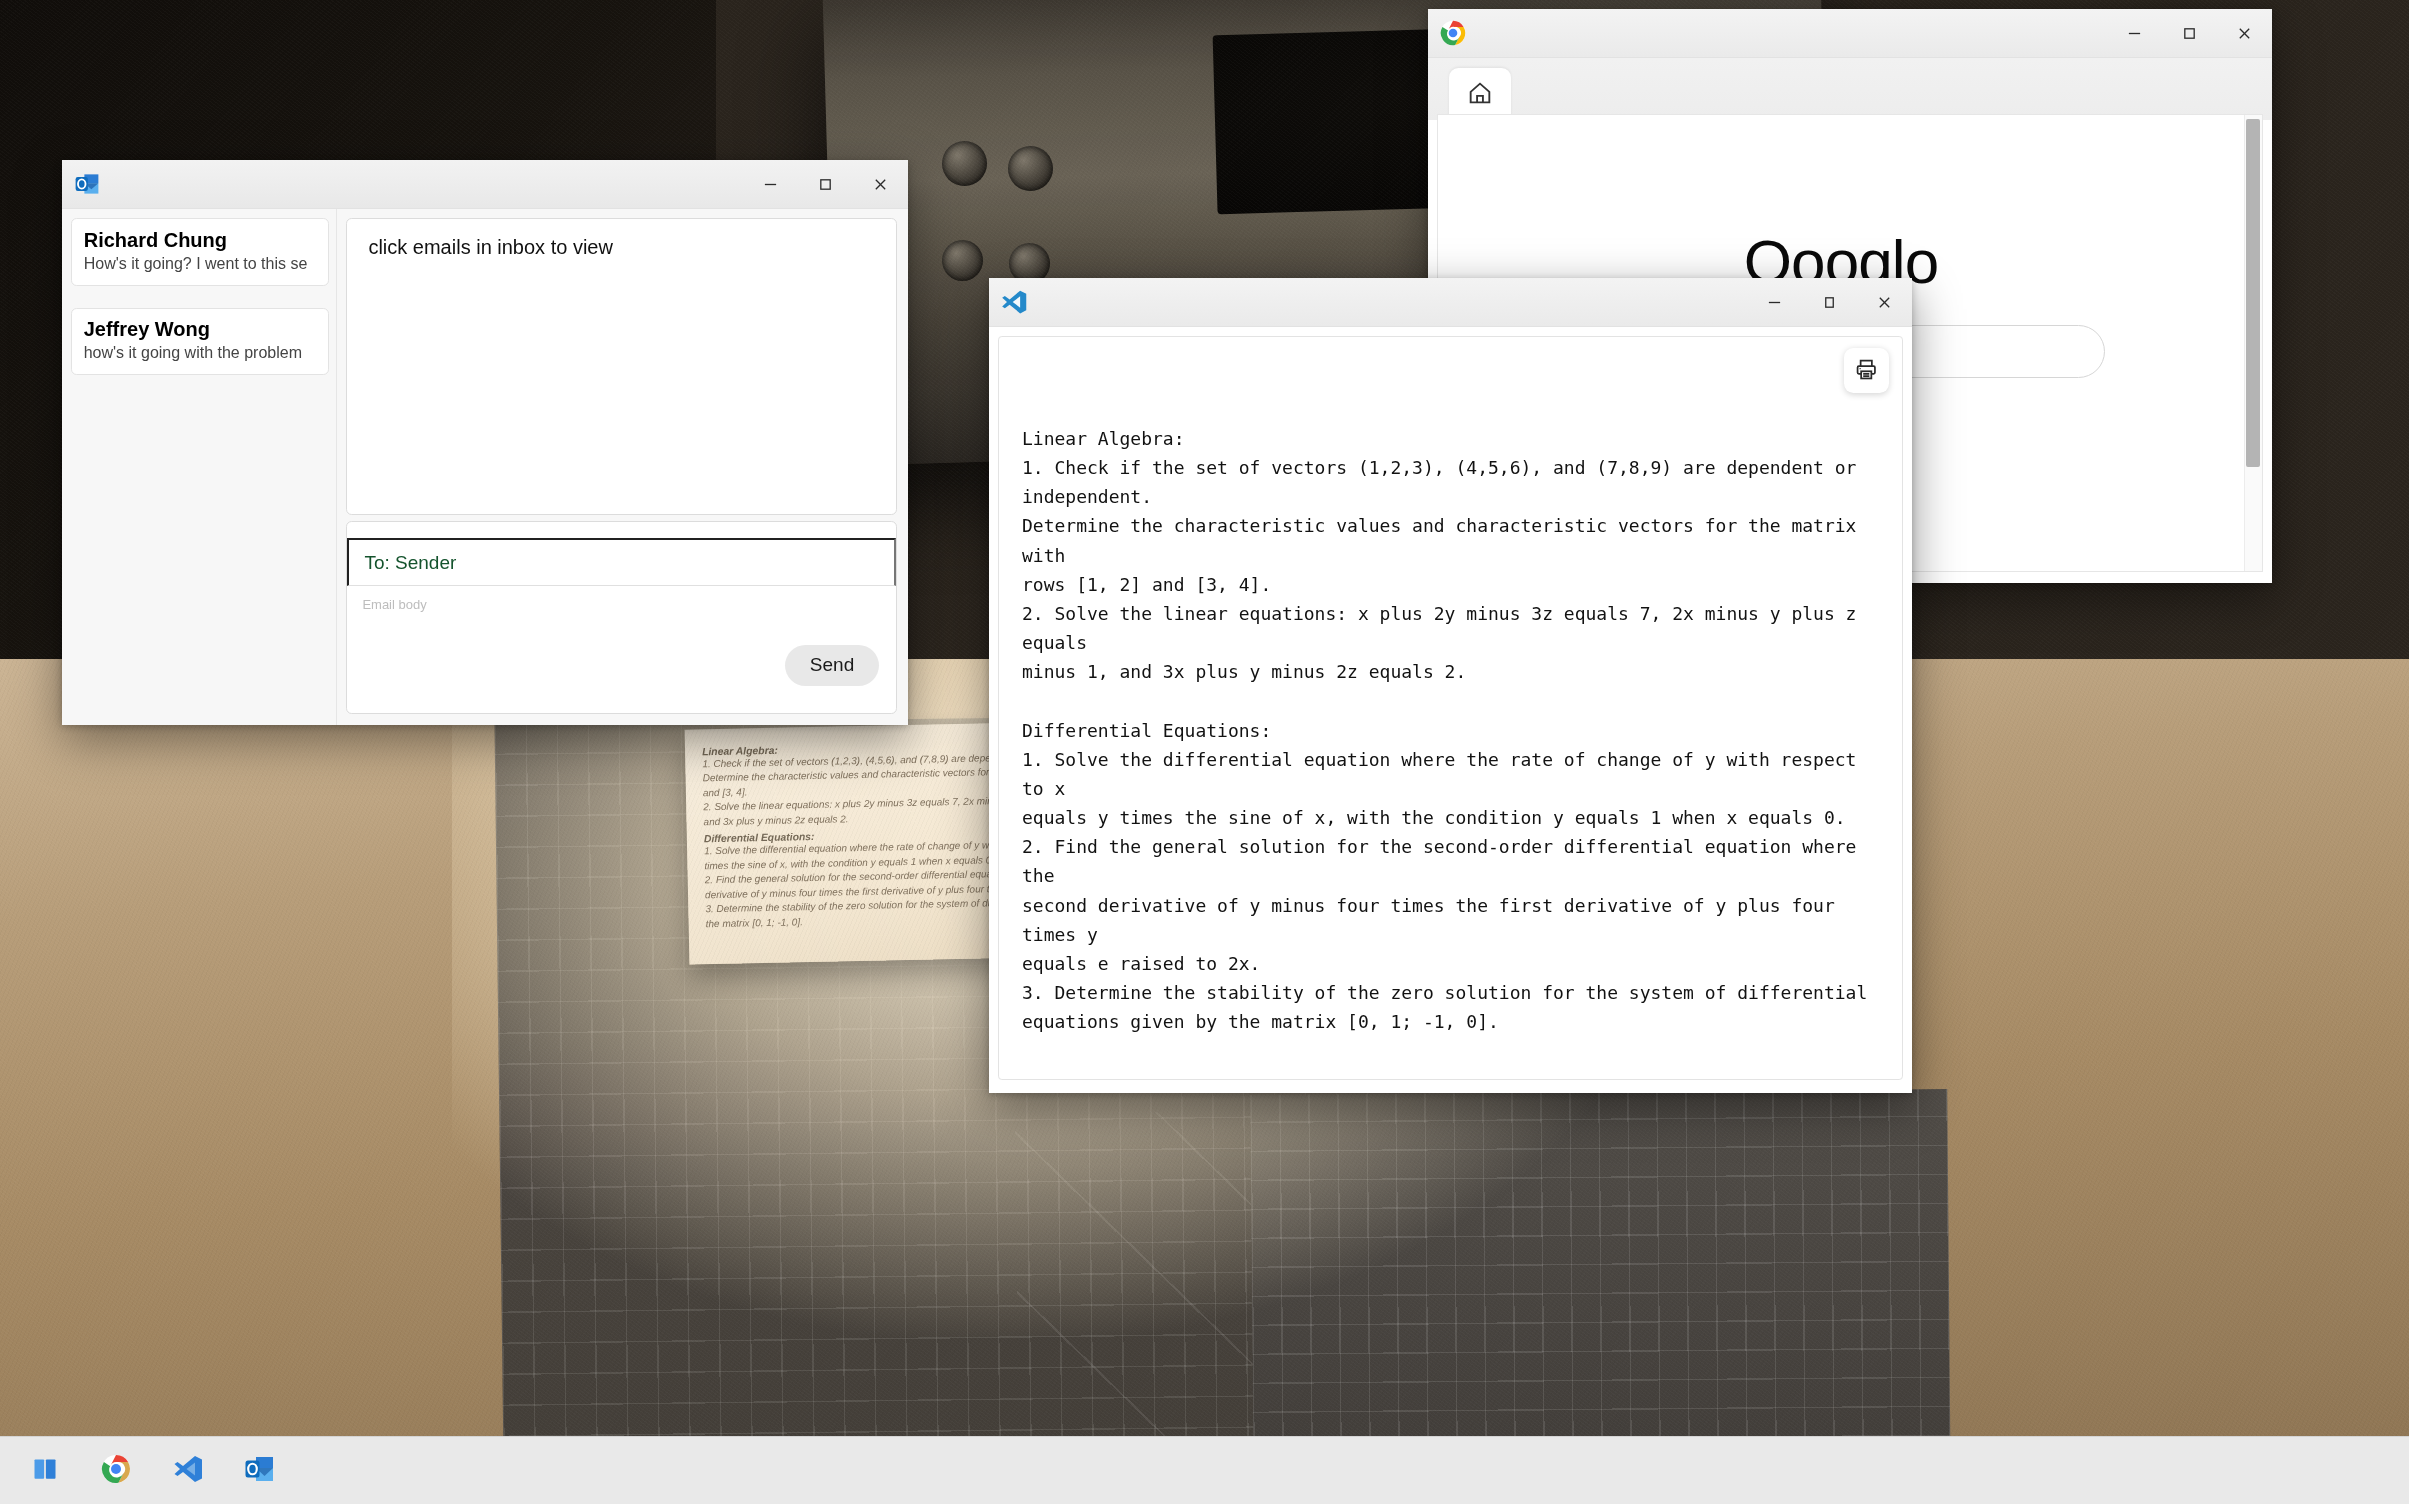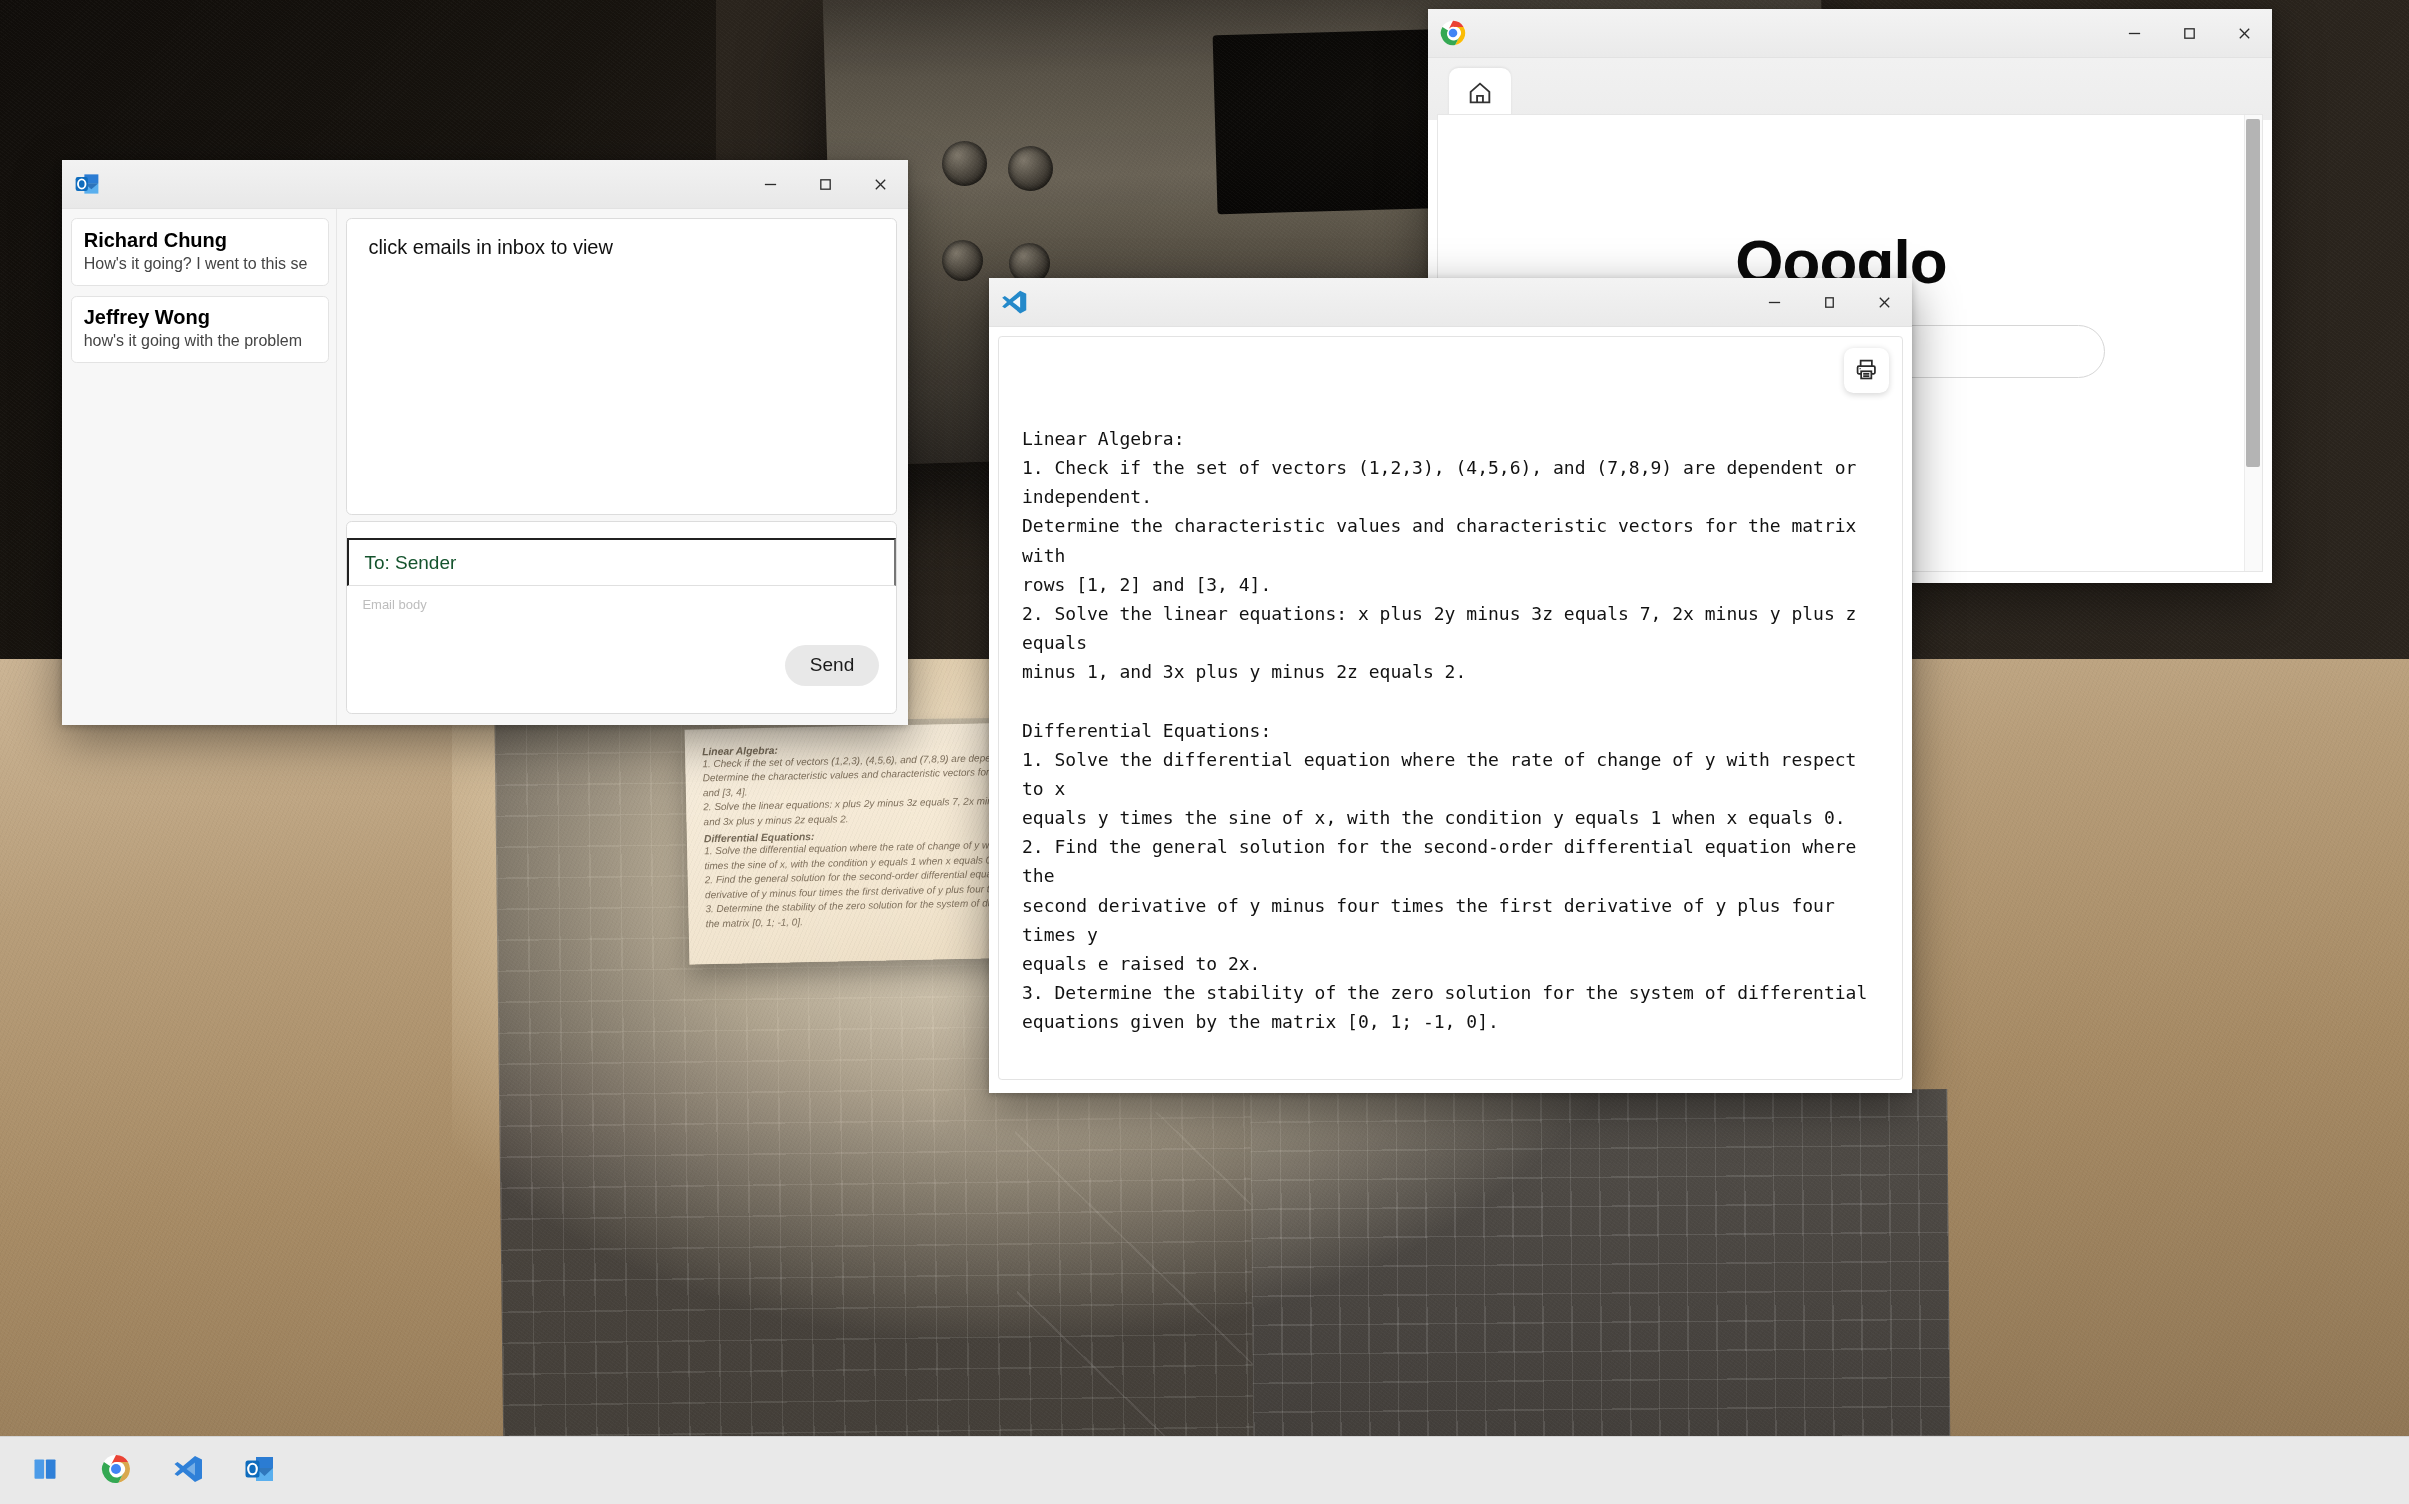--- a/index.html
+++ b/index.html
@@ -142,21 +142,21 @@
     left: 62px; top: 160px; width: 846px; height: 565px;
   }
   #outlook .titlebar { background: linear-gradient(180deg,#f2f2f2,#e8e8e8); }
   .ol-body {
     position: absolute; left: 0; top: 49px; right: 0; bottom: 0;
     background: #f7f7f7;
     display: flex;
   }
   .ol-inbox {
     width: 275px; padding: 9.4px 7.5px 9.4px 9.4px;
-    display: flex; flex-direction: column; gap: 10px;
+    display: flex; flex-direction: column; gap: 22px;
     border-right: 0.9px solid #e6e6e6;
     overflow: hidden;
   }
   .ol-mail {
     background: #fff; border: 0.9px solid #e3e3e3; border-radius: 5.6px;
     padding: 9.4px 11.3px 12.2px 11.3px;
     overflow: hidden;
     cursor: pointer;
   }
   .ol-mail-sender {
@@ -232,21 +232,21 @@
   .cr-scrollthumb {
     position: absolute; right: 1.9px; top: 3.8px; width: 14px; height: 348px;
     background: #b4b4b4; border-radius: 1.9px; cursor: pointer;
   }
   .cr-page {
     position: absolute; left: 0; top: 0; right: 18px; bottom: 0;
     display: flex; flex-direction: column; align-items: center;
     padding-top: 111px;
   }
   .cr-logo {
-    font-size: 62px; font-weight: bold; color: #0a0a0a;
+    font-size: 62px; font-weight: normal; color: #0a0a0a;
     letter-spacing: -0.9px;
   }
   .cr-searchwrap {
     margin-top: 28px; width: 527px;
   }
   .cr-search {
     width: 100%; height: 53px;
     border: 0.9px solid #d6d6d6; border-radius: 28px;
     padding: 0 26px; font-size: 20px;
     font-family: "Liberation Sans", sans-serif;

